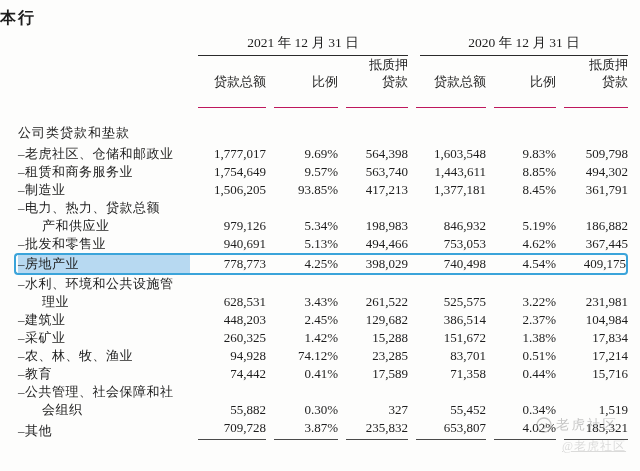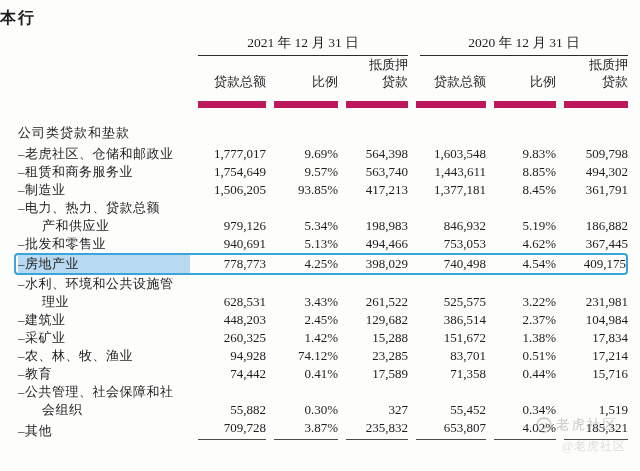--- a/index.html
+++ b/index.html
@@ -17,42 +17,42 @@
 
   th{font-weight:normal;padding:0;vertical-align:bottom;}
   td{padding:0;vertical-align:bottom;}
 
   tr.group-row th{height:26px;}
   .group-line{border-bottom:1px solid #2b2b2b;margin:0 0 0 8px;text-align:center;
               padding-bottom:3px;font-size:13.5px;white-space:nowrap;}
   .group-line.g2{margin-left:12px;}
 
   tr.sub-row th{height:44px;}
-  .sub{border-bottom:7px solid #be185d;margin-left:8px;padding-bottom:11px;text-align:right;line-height:17px;}
+  .sub{border-bottom:1px solid #be185d;margin-left:8px;padding-bottom:17px;text-align:right;line-height:17px;}
   .sub-top{display:block;}
 
   td.section{height:34px;padding-bottom:3px;padding-left:4px;letter-spacing:1px;}
 
   td.label{padding-left:4px;line-height:18px;}
   .label-text{display:block;white-space:pre-line;padding-left:24px;text-indent:-24px;letter-spacing:0.5px;}
   td.num{text-align:right;line-height:18px;}
   .ni{margin-left:8px;}
 
   tr.last .ni{border-bottom:1.5px solid #4a4a4a;padding-bottom:2px;}
 
   tr.hl td{border-top:2px solid var(--hl-border);border-bottom:2px solid var(--hl-border);}
   tr.hl td.label{border-left:2px solid var(--hl-border);border-radius:4px 0 0 4px;padding-left:2px;}
   tr.hl td.num:last-child{border-right:2px solid var(--hl-border);border-radius:0 4px 4px 0;}
   .selected{background:var(--hl-sel);font-family:Liberation Serif, serif;}
 
   .watermark{position:absolute;left:536px;top:416px;width:104px;pointer-events:none;}
   .wm-row1{display:flex;align-items:center;opacity:0.5;}
   .wm-logo{width:16px;height:16px;flex:0 0 16px;margin-right:4px;}
   .wm-brand{font-size:13.5px;color:#8f8f8f;letter-spacing:2px;white-space:nowrap;}
-  .wm-row2{margin-top:4px;margin-left:26px;opacity:0.3;font-size:12px;color:#8f8f8f;letter-spacing:1px;white-space:nowrap;}
+  .wm-row2{margin-top:4px;margin-left:26px;opacity:0.3;font-size:12px;color:#8f8f8f;letter-spacing:1px;white-space:nowrap;text-decoration:underline;}
 </style>
 </head>
 <body>
 
 <div class="page">
 
   <div class="title">本行</div>
 
   <div class="tblwrap">
     <table>

